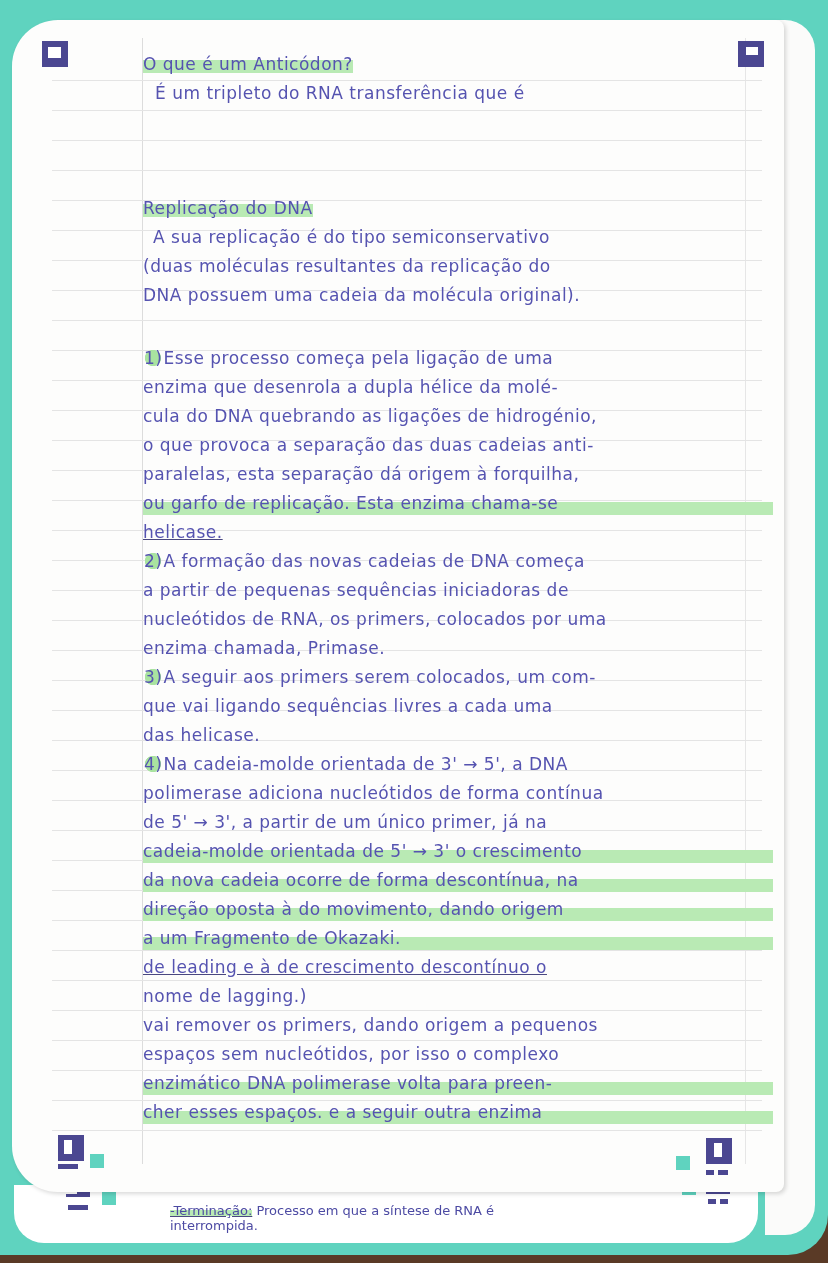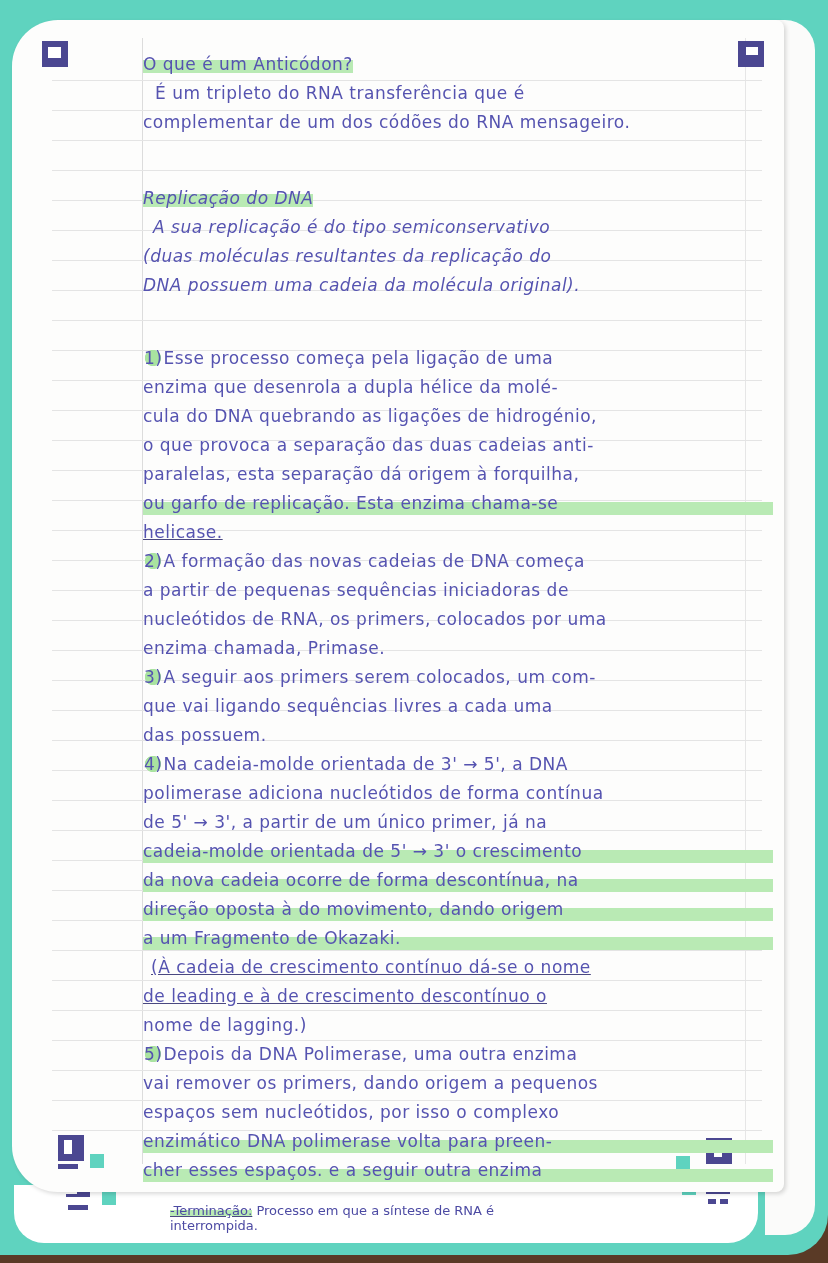--- a/index.html
+++ b/index.html
@@ -147,24 +147,23 @@
   <span class="corner-icon ci-br"></span>
   <span class="dash" style="left:694px;top:1150px;width:8px;"></span>
   <span class="dash" style="left:706px;top:1150px;width:10px;"></span>
   <span class="sq" style="left:664px;top:1136px;"></span>
 
 </div>
 
 <div class="text-block" style="top:50px;">
   <div class="line"><span class="title">O que é um Anticódon?</span></div>
   <div class="line" style="padding-left:12px">É um tripleto do RNA transferência que é</div>
-  <div class="line">complementar de um dos códões do RNA mensageiro.</div>
-</div>
-
-<div class="text-block" style="top:184px;font-style:italic;">
+</div>
+
+<div class="text-block" style="top:194px;">
   <div class="line"><span class="title">Replicação do DNA</span></div>
   <div class="line" style="padding-left:10px">A sua replicação é do tipo semiconservativo</div>
   <div class="line">(duas moléculas resultantes da replicação do</div>
   <div class="line">DNA possuem uma cadeia da molécula original).</div>
 </div>
 
 <div class="text-block" style="top:344px;">
 
   <div class="line"><span class="num">1)</span><span>Esse processo começa pela ligação de uma</span></div>
   <div class="line">enzima que desenrola a dupla hélice da molé-</div>
@@ -174,31 +173,29 @@
   <div class="line hl">ou garfo de replicação. Esta enzima chama-se</div>
   <div class="line"><span class="ul">helicase.</span></div>
 
   <div class="line"><span class="num">2)</span><span>A formação das novas cadeias de DNA começa</span></div>
   <div class="line">a partir de pequenas sequências iniciadoras de</div>
   <div class="line">nucleótidos de RNA, os primers, colocados por uma</div>
   <div class="line">enzima chamada, Primase.</div>
 
   <div class="line"><span class="num">3)</span><span>A seguir aos primers serem colocados, um com-</span></div>
   <div class="line">que vai ligando sequências livres a cada uma</div>
-  <div class="line">das possuem.</div>
+  <div class="line">das helicase.</div>
 
   <div class="line"><span class="num">4)</span><span>Na cadeia-molde orientada de 3' → 5', a DNA</span></div>
   <div class="line">polimerase adiciona nucleótidos de forma contínua</div>
   <div class="line">de 5' → 3', a partir de um único primer, já na</div>
   <div class="line hl">cadeia-molde orientada de 5' → 3' o crescimento</div>
   <div class="line hl">da nova cadeia ocorre de forma descontínua, na</div>
   <div class="line hl">direção oposta à do movimento, dando origem</div>
   <div class="line hl">a um Fragmento de Okazaki.</div>
-  <div class="line ul" style="padding-left:8px">(À cadeia de crescimento contínuo dá-se o nome</div>
   <div class="line ul">de leading e à de crescimento descontínuo o</div>
   <div class="line">nome de lagging.)</div>
 
-  <div class="line"><span class="num">5)</span><span>Depois da DNA Polimerase, uma outra enzima</span></div>
   <div class="line">vai remover os primers, dando origem a pequenos</div>
   <div class="line">espaços sem nucleótidos, por isso o complexo</div>
   <div class="line hl">enzimático DNA polimerase volta para preen-</div>
   <div class="line hl">cher esses espaços. e a seguir outra enzima</div>
 </div>
 
 </body></html>

